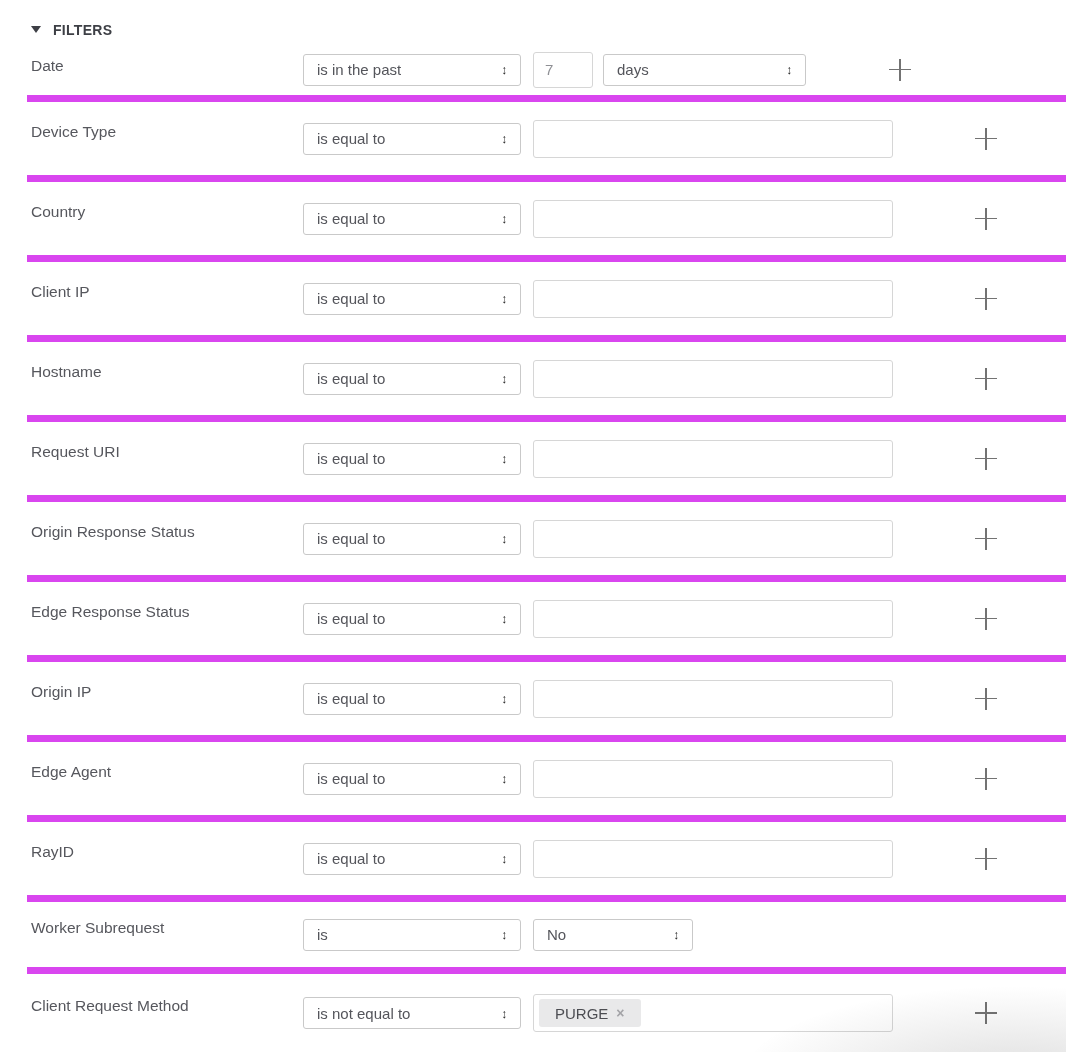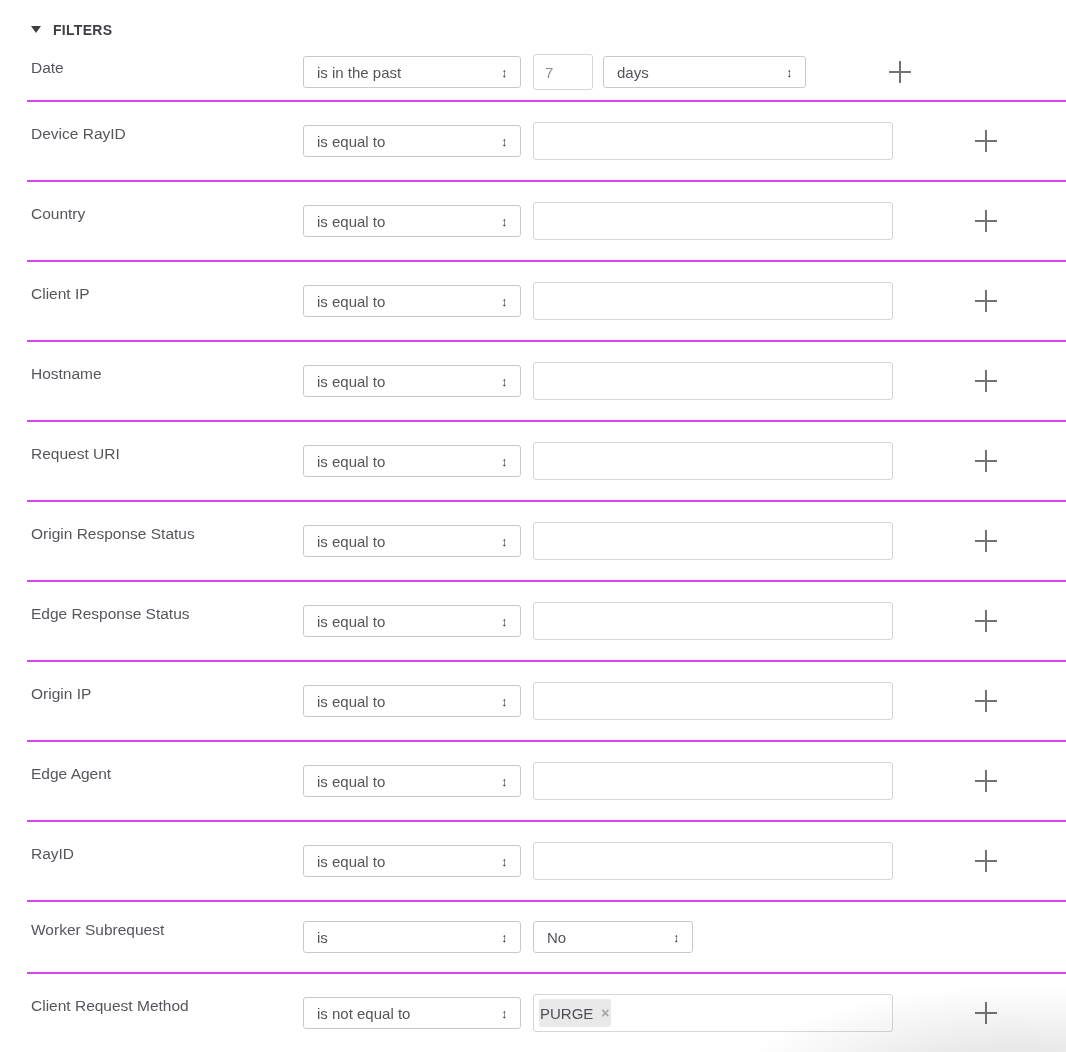--- a/index.html
+++ b/index.html
@@ -12,21 +12,21 @@
   .filters-header { display:flex; align-items:center; gap:12px;
     padding:15px 0 0 31px; height:44px; cursor:pointer; }
   .caret-down { width:0; height:0;
     border-left:5.5px solid transparent; border-right:5.5px solid transparent;
     border-top:7px solid #3d3f45; }
   .filters-title { font-size:14px; font-weight:700; color:#3d3f45;
     letter-spacing:0.3px; }
 
   
   .row { display:flex; align-items:center; margin-left:27px; padding-left:4px;
-    border-bottom:2px solid #d946ef; height:80px; }
+    border-bottom:7px solid #d946ef; height:80px; }
   .row-date { height:58px; }
   .row-worker { height:72px; }
   .row-last { height:78px; border-bottom:none; }
 
   .row-label { flex:0 0 256px; font-size:15.5px; color:#56575d;
     position:relative; top:-7px; }
   .row-date .row-label { top:-4px; }
 
   .select { display:flex; align-items:center; width:218px; height:32px;
     border:1px solid #c9c9c9; border-radius:3px; background:#fff;
@@ -57,21 +57,21 @@
   .plus-btn::after { content:""; position:absolute; top:1px; bottom:1px;
     left:50%; width:1.5px; margin-left:-0.75px; background:#737373; }
   .plus-std { margin-left:81px; }
   .plus-date { margin-left:82px; }
 
   
   .tag-box { display:flex; align-items:center; width:360px; height:38px;
     border:1px solid #d6d6d6; border-radius:3px; margin-left:12px;
     padding:0 5px; background:#fff; cursor:text; flex:none; }
   .tag { display:flex; align-items:center; gap:8px; height:28px;
-    background:#e9e9ea; border-radius:3px; padding:0 1px; font-size:15px;
+    background:#e9e9ea; border-radius:3px; padding:0 16px; font-size:15px;
     color:#4c4d52; }
   .tag-remove { color:#a3a3a7; font-size:14px; font-weight:700;
     cursor:pointer; line-height:1; }
 
   
   .corner-shade { position:absolute; right:0; bottom:0; width:430px;
     height:78px; pointer-events:none;
     background:radial-gradient(ellipse 430px 150px at 88% 140%,
       rgba(40,40,40,0.16), rgba(40,40,40,0.0) 65%); }
 </style>
@@ -93,21 +93,21 @@
     </div>
     <input class="num-input" type="text" value="7" style="">
     <div class="select unit-select">
       <span class="sel-text">days</span>
       <span class="sel-arrow">↕</span>
     </div>
     <span class="plus-btn plus-date"></span>
   </div>
 
   <div class="row">
-    <span class="row-label">Device RayID</span>
+    <span class="row-label">Device Type</span>
     <div class="select op-select">
       <span class="sel-text">is equal to</span>
       <span class="sel-arrow">↕</span>
     </div>
     <input class="value-input" type="text" style="">
     <span class="plus-btn plus-std"></span>
   </div>
 
   <div class="row">
     <span class="row-label">Country</span>

